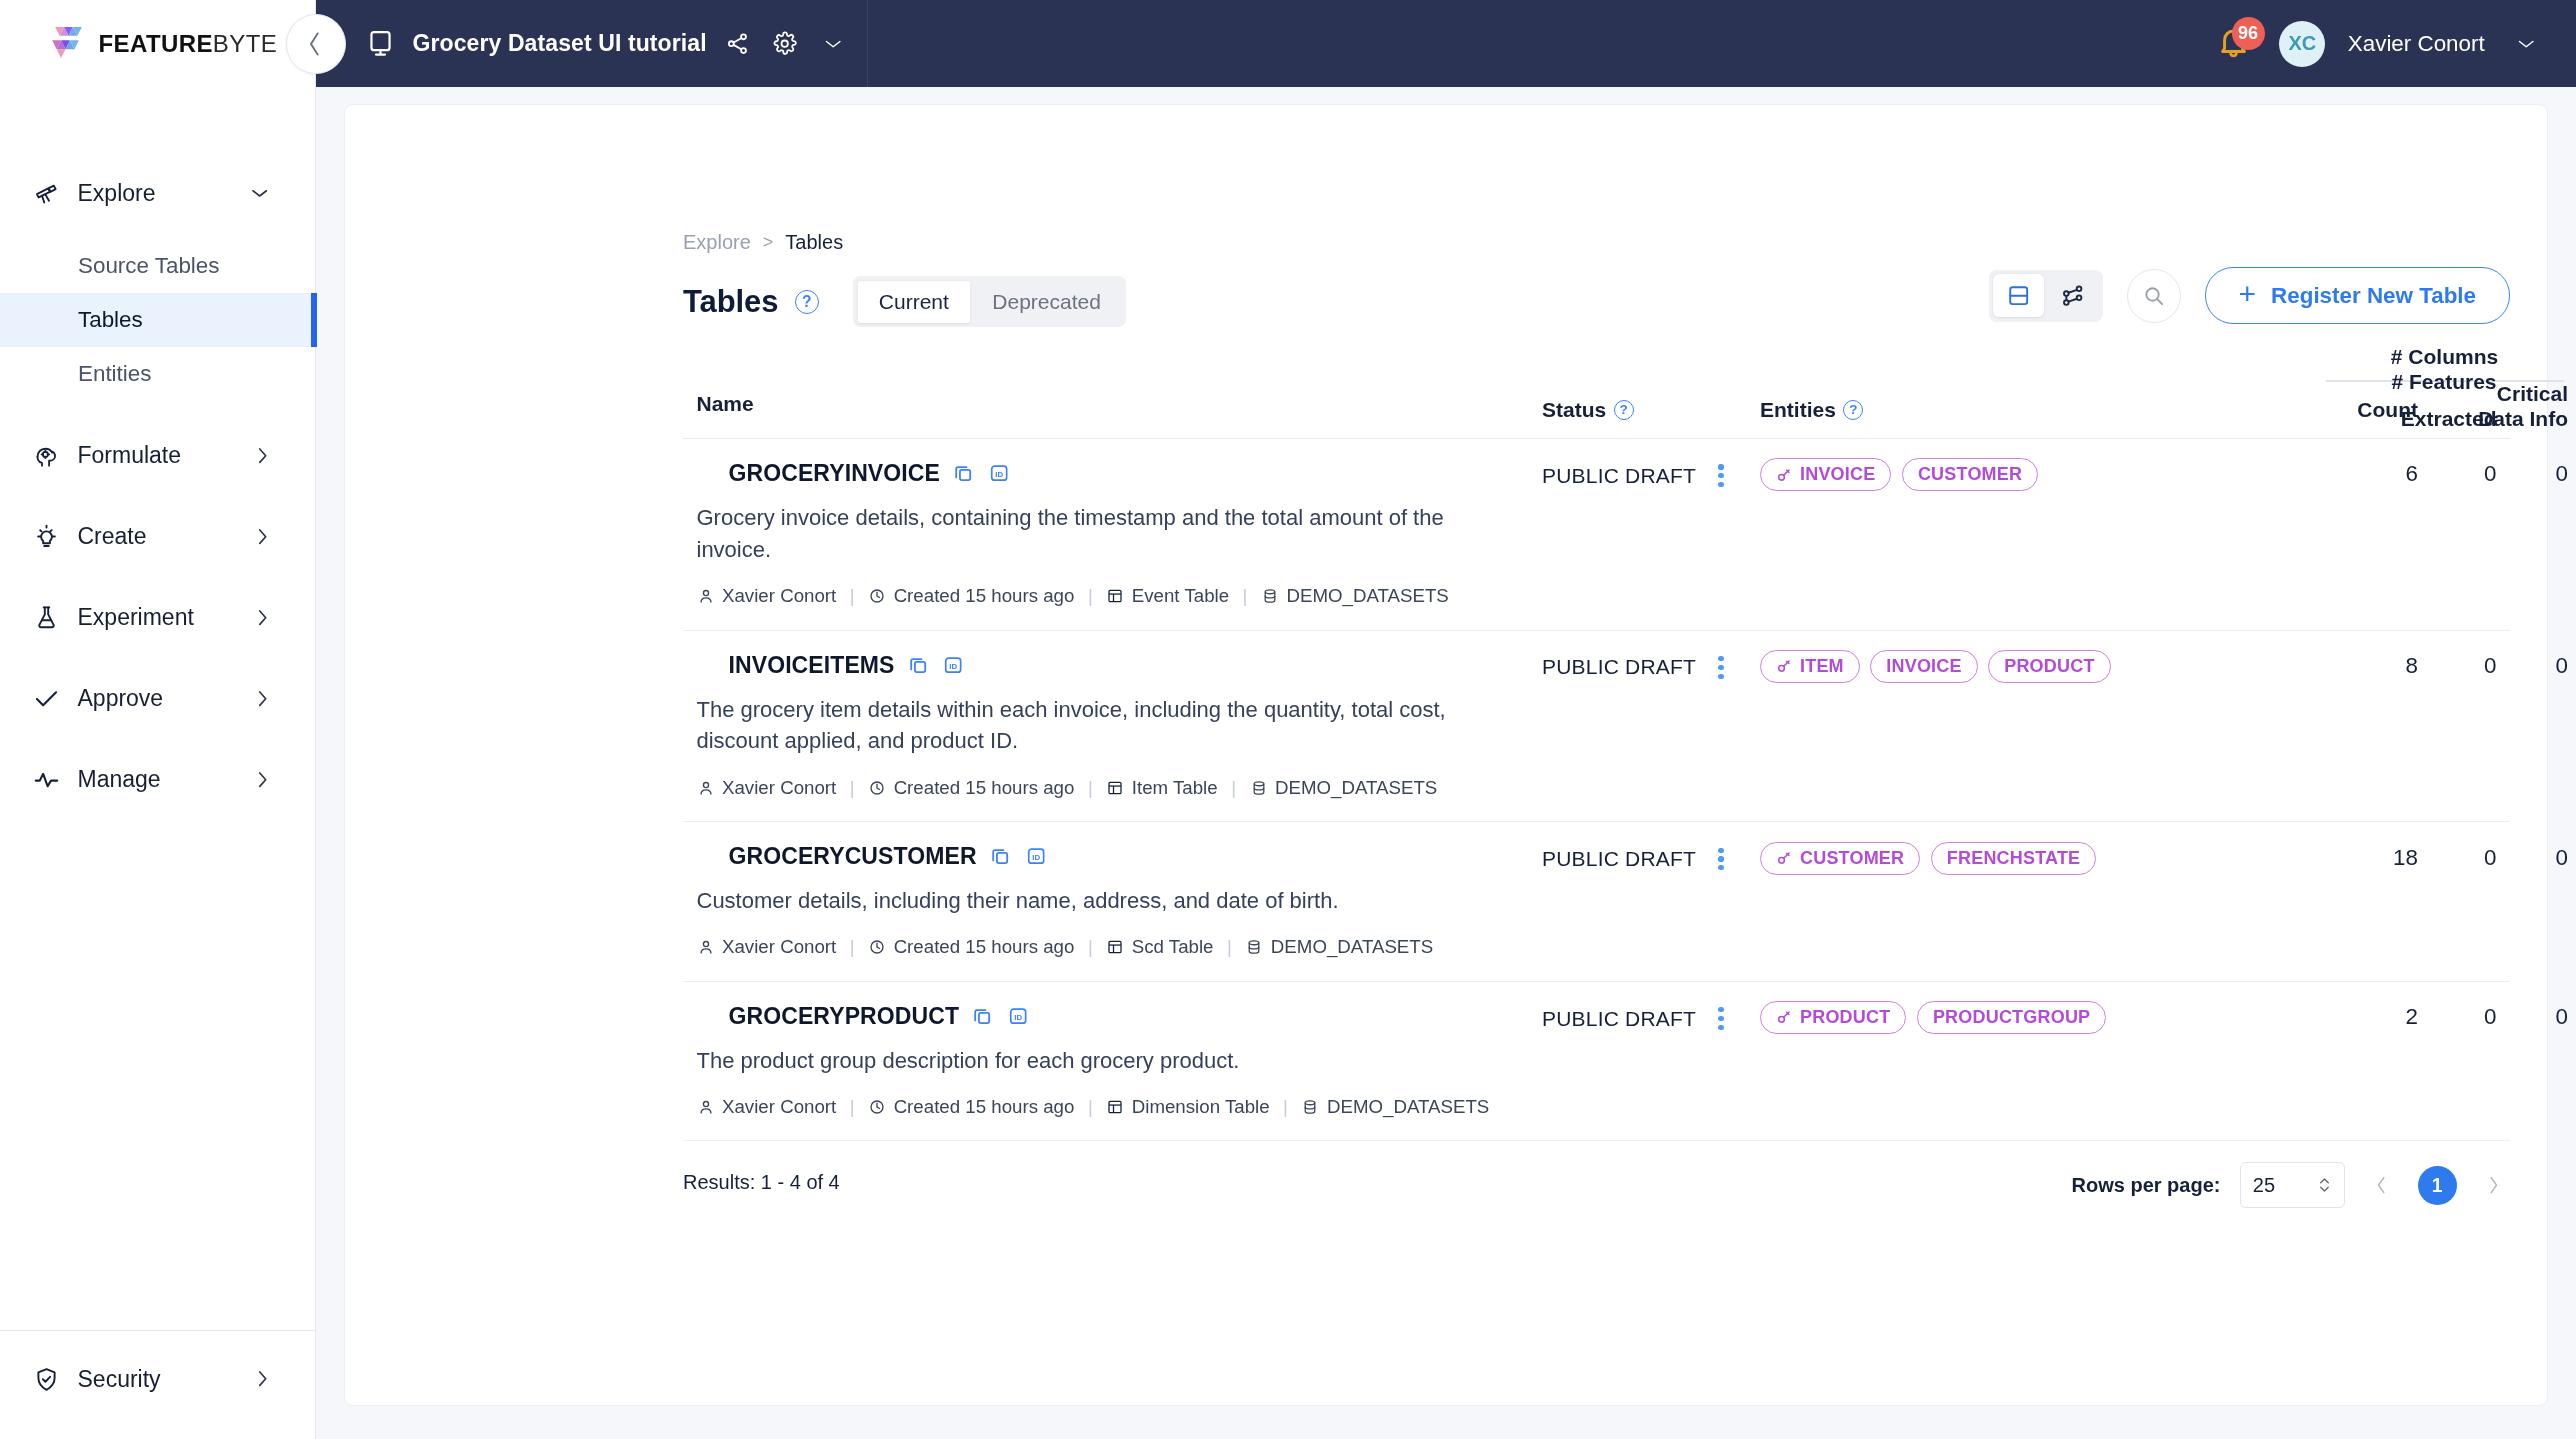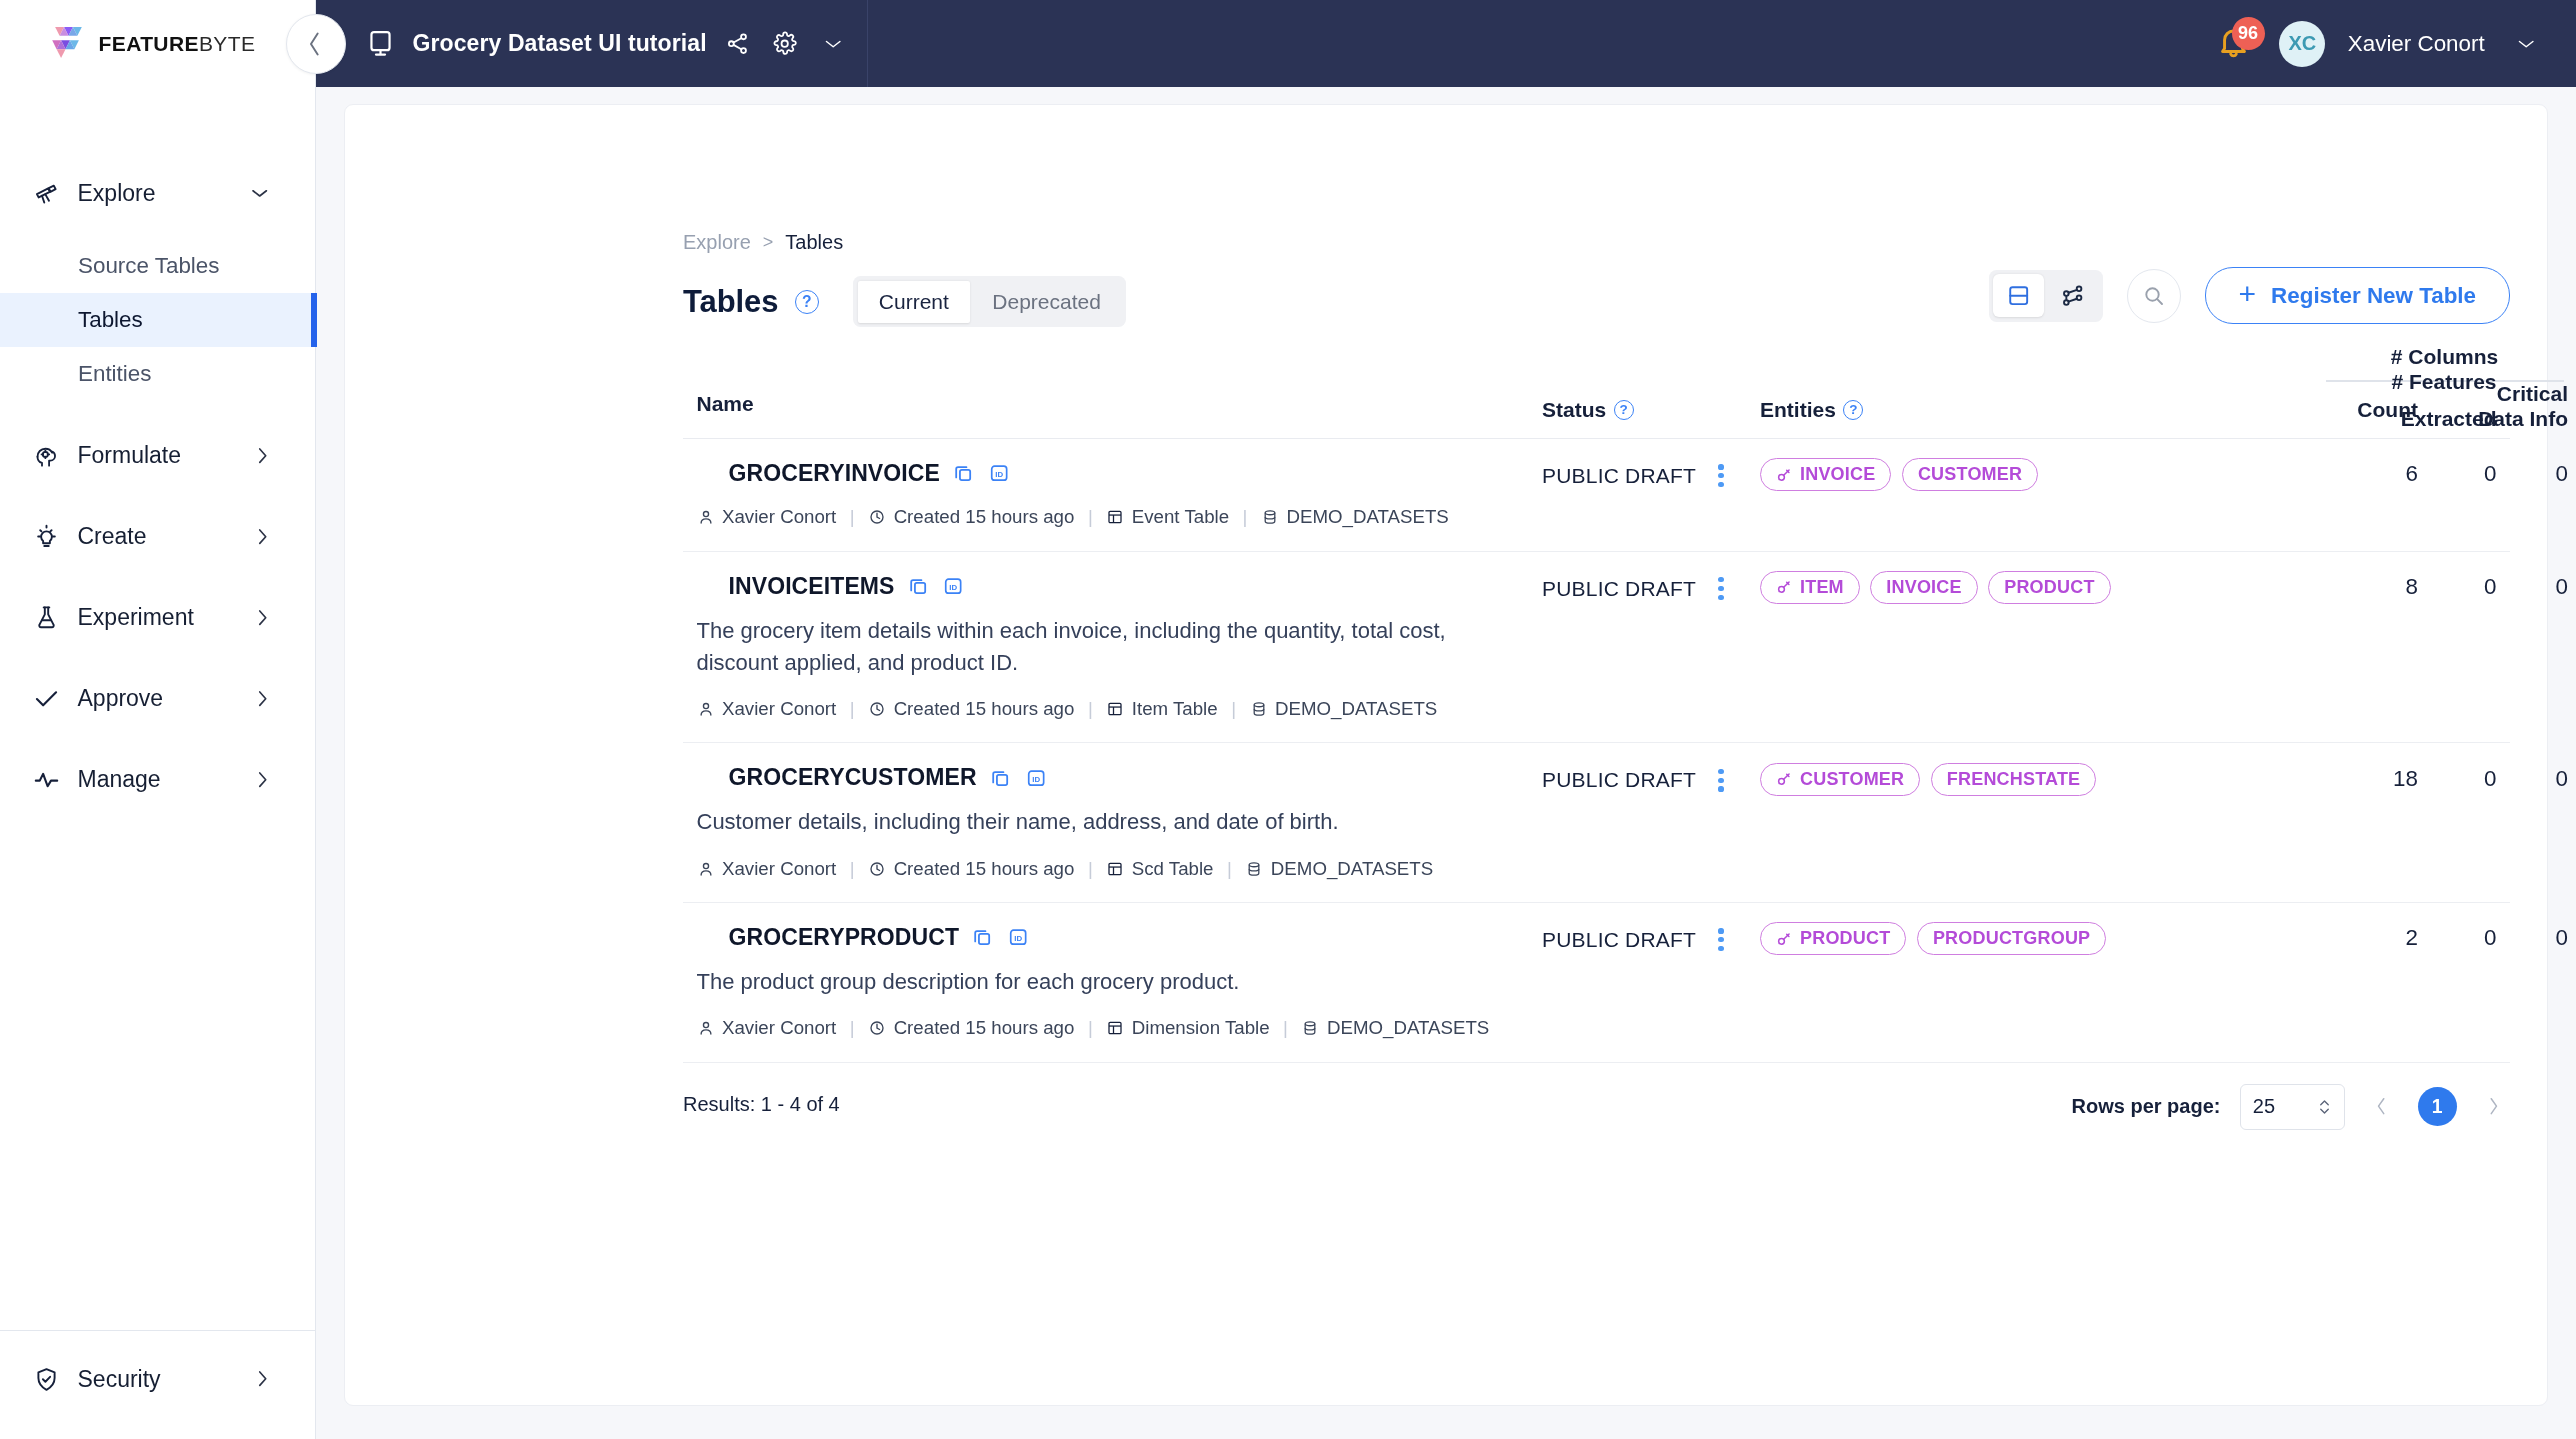--- a/index.html
+++ b/index.html
@@ -14,21 +14,21 @@
   
   .sidebar {
     width: 316px; height: 1439px; background: #fff;
     border-right: 1.5px solid #e3e7ee;
     display: flex; flex-direction: column; flex: 0 0 316px;
     position: relative; z-index: 5;
   }
   .logo-wrap { height: 87px; display: flex; align-items: center; padding-left: 46px; }
   .logo { display: flex; align-items: center; gap: 10.5px; }
   .logo-mark { width: 42px; height: 40px; }
-  .logo-text { font-size: 21px; font-weight: 700; letter-spacing: 0.4px; color: #111; }
+  .logo-text { font-size: 24px; font-weight: 700; letter-spacing: 0.4px; color: #111; }
   .logo-text .light { font-weight: 400; color: #2a2a2a; }
 
   .nav { padding-top: 79px; flex: 1 1 auto; }
   .nav-item {
     height: 54px; display: flex; align-items: center;
     padding: 0 46px 0 31px; gap: 16.5px; cursor: pointer;
     font-size: 23px; color: #161f33; font-weight: 400;
   }
   .nav-item .ni-icon { width: 30px; height: 30px; display: flex; align-items: center; justify-content: center; flex: 0 0 30px; }
   .nav-item .ni-label { flex: 1 1 auto; }
@@ -532,20 +532,21 @@
                   <path d="M15.5 5.5h-9a2 2 0 0 0-2 2v9"></path>
                 </svg>
             </span>
             <span class="ic-btn">
               <svg width="22.4" height="22.4" viewBox="0 0 24 24" fill="none" stroke="#3b82f6" stroke-width="1.8">
                   <rect x="4" y="4.5" width="16" height="15" rx="3"></rect>
                   <text x="12" y="15.6" font-size="8.4" font-family="Liberation Sans" font-weight="700" fill="#3b82f6" stroke="none" text-anchor="middle">ID</text>
                 </svg>
             </span>
           </div>
+          <div class="r-desc">Grocery invoice details, containing the timestamp and the total amount of the invoice.</div>
           <div class="r-meta">
             <span class="mi">
               <span>
                   <svg width="18" height="18" viewBox="0 0 24 24" fill="none" stroke="#3b4559" stroke-width="1.8" stroke-linecap="round">
                     <circle cx="12" cy="8" r="3.4"></circle>
                     <path d="M5.5 20c0-3.6 2.9-5.6 6.5-5.6s6.5 2 6.5 5.6"></path>
                   </svg>
                 </span>
               <span>Xavier Conort</span>
             </span>

